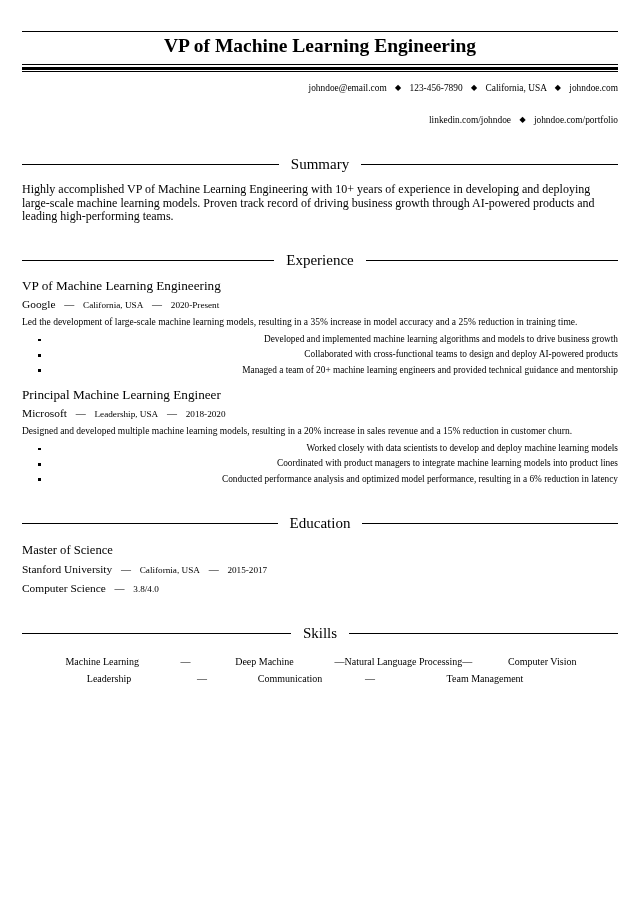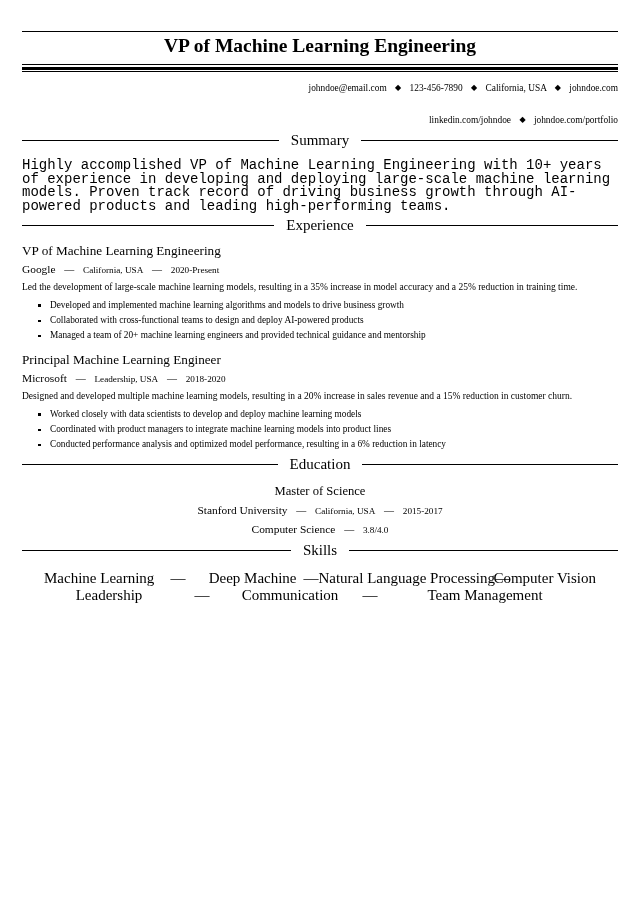--- a/index.html
+++ b/index.html
@@ -84,43 +84,42 @@
     padding: 0 6px;
     font-size: 8px;
     vertical-align: 1px;
   }
 
   
   .section {
     display: flex;
     align-items: center;
     width: 100%;
-    margin-top: 4px;
+    margin-top: 28px;
   }
   .section .line {
     flex: 1 1 auto;
     height: 1px;
     background: #000;
   }
   .section .stitle {
     flex: 0 0 auto;
     padding: 0 12px;
     font-size: 15px;
     line-height: 17px;
     font-weight: normal;
     white-space: nowrap;
   }
 
   
   .summary-text {
-    font-size: 14px;
+    font-size: 12px;
     line-height: 13.6px;
     text-align: left;
     margin-top: 10px;
-    font-family: Liberation Mono, monospace;
   }
 
   .entry { margin-top: 9px; }
   .entry-title {
     font-size: 13.2px;
     line-height: 16px;
   }
   .entry-meta {
     font-size: 11px;
     line-height: 16px;
@@ -136,54 +135,55 @@
   }
   .entry-desc {
     font-size: 9.5px;
     line-height: 13.4px;
     margin-top: 3px;
   }
   ul.bullets {
     list-style: none;
     margin: 3px 0 0 0;
     padding: 0;
+    text-align: right;
   }
   ul.bullets li {
     font-size: 9.3px;
     line-height: 15.2px;
     padding-left: 28px;
     position: relative;
   }
   ul.bullets li::before {
     content: "";
     position: absolute;
     left: 16px;
     top: 6.6px;
     width: 2.6px;
     height: 2.6px;
     background: #000;
   }
 
   
-  .edu { margin-top: 10px; text-align: center; }
+  .edu { margin-top: 10px; }
   .edu-degree {
     font-size: 12.6px;
     line-height: 17px;
   }
 
   
   .skills-wrap {
     margin-top: 11px;
     padding: 0 22px 0 22px;
   }
   .skills-row {
     display: flex;
     align-items: flex-end;
     justify-content: flex-start;
-    font-size: 15px;
+    font-size: 10px;
     line-height: 17px;
   }
   .skill-cell {
     text-align: center;
     white-space: nowrap;
   }
   .skill-sep {
     text-align: center;
     white-space: nowrap;
   }

